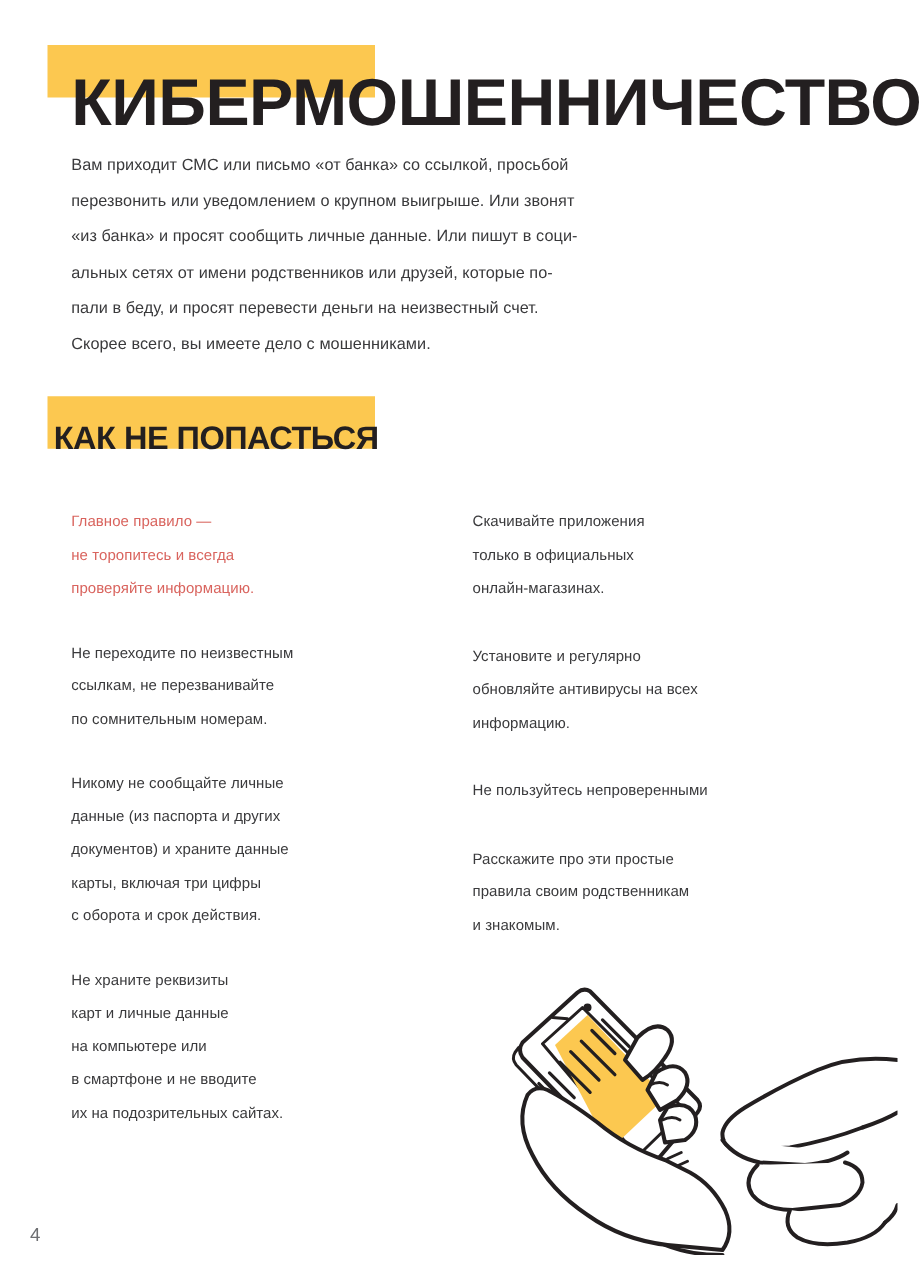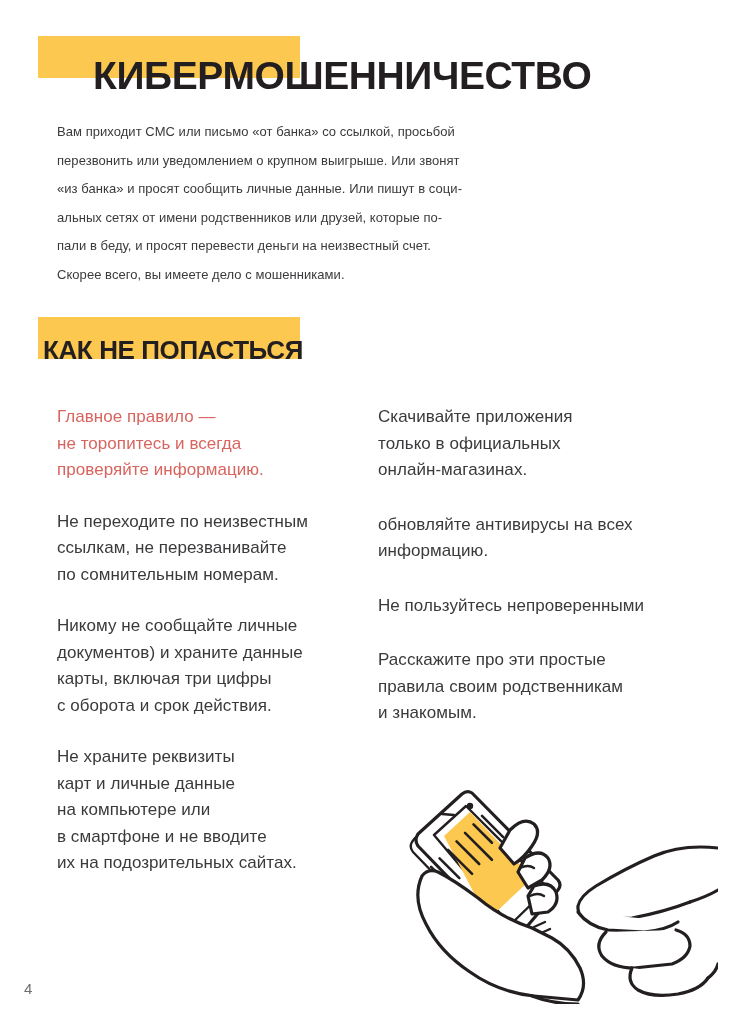--- a/index.html
+++ b/index.html
@@ -36,21 +36,21 @@
     position: absolute;
     font-family: "Liberation Sans", sans-serif;
     font-weight: bold;
     color: #231f20;
     letter-spacing: -0.4px;
     white-space: nowrap;
     line-height: 1;
   }
 
   #head1-bar { left: 38px; top: 36px; width: 262px; height: 42px; }
-  #head1-text { left: 57px; top: 56px; font-size: 39px; margin-left: 36px; }
+  #head1-text { left: 57px; top: 56px; font-size: 53px; }
 
   #head2-bar { left: 38px; top: 317px; width: 262px; height: 42px; }
   #head2-text { left: 43px; top: 337px; font-size: 26px; }
 
   
   .intro {
     position: absolute;
     left: 57px;
     top: 118px;
     width: 614px;
@@ -63,21 +63,21 @@
 
   
   .col {
     position: absolute;
     top: 404px;
   }
   #col-left  { left: 57px;  width: 310px; }
   #col-right { left: 378px; width: 320px; }
 
   .block {
-    font-size: 17px;
+    font-size: 12px;
     line-height: 26.5px;
     color: #3a3a3c;
     letter-spacing: 0.05px;
     margin: 0 0 25px 0;
   }
   .block span { display: block; white-space: nowrap; }
   .block.accent { color: #d9645e; }
   .block.gap-lg { margin-bottom: 28px; }
 
   
@@ -138,20 +138,21 @@
     </div>
 
     <div class="block">
       <span>Не переходите по неизвестным</span>
       <span>ссылкам, не перезванивайте</span>
       <span>по сомнительным номерам.</span>
     </div>
 
     <div class="block">
       <span>Никому не сообщайте личные</span>
+      <span>данные (из паспорта и других</span>
       <span>документов) и храните данные</span>
       <span>карты, включая три цифры</span>
       <span>с оборота и срок действия.</span>
     </div>
 
     <div class="block">
       <span>Не храните реквизиты</span>
       <span>карт и личные данные</span>
       <span>на компьютере или</span>
       <span>в смартфоне и не вводите</span>
@@ -162,20 +163,21 @@
 
   <div class="col" id="col-right">
 
     <div class="block gap-lg">
       <span>Скачивайте приложения</span>
       <span>только в официальных</span>
       <span>онлайн-магазинах.</span>
     </div>
 
     <div class="block gap-lg">
+      <span>Установите и регулярно</span>
       <span>обновляйте антивирусы на всех</span>
       <span>информацию.</span>
     </div>
 
     <div class="block gap-lg">
       <span>Не пользуйтесь непроверенными</span>
     </div>
 
     <div class="block">
       <span>Расскажите про эти простые</span>

